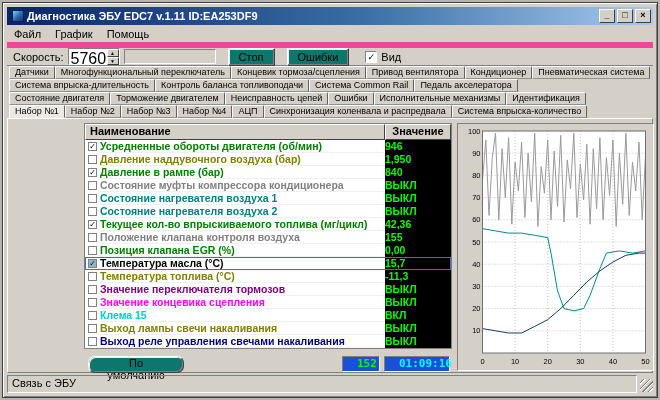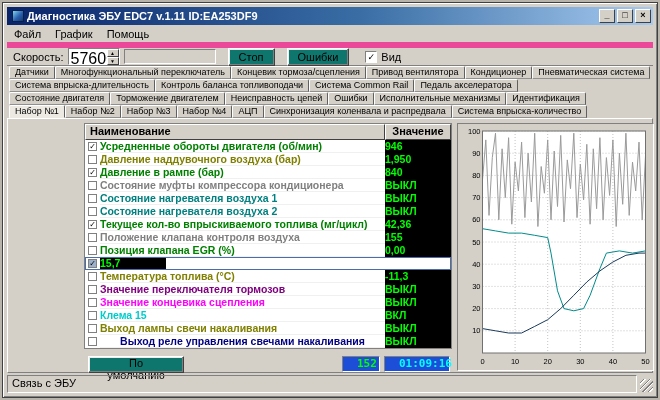--- a/index.html
+++ b/index.html
@@ -31,21 +31,21 @@
   .thead{display:flex;height:16px;}
   .th{background:#d4d0c8;border:1px solid;border-color:#fff #404040 #404040 #fff;font-size:11px;font-weight:bold;line-height:13px;}
   .th-name{flex:1;padding-left:4px;}
   .th-val{width:66px;text-align:center;}
   .param-row{display:flex;height:13px;align-items:stretch;background:#fff;}
   .cbx{width:9px;height:9px;margin:2px 3px 0 3px;background:#fff;border:1px solid #808080;font-size:8px;line-height:8px;text-align:center;flex:none;color:#000;}
   .plabel{flex:1;font-size:10.5px;font-weight:bold;line-height:13px;white-space:nowrap;overflow:hidden;border-bottom:1px solid #f0f0f0;}
   .pvalue{width:66px;background:#000;font-size:10.5px;font-weight:bold;text-align:left;padding-right:3px;line-height:13px;flex:none;}
   .selected{outline:1px solid #4a6ca8;outline-offset:-1px;}
   .selected .cbx{background:#9cb0cc;}
-  .default-btn{position:absolute;left:80px;top:237px;width:96px;height:17px;margin:0;}
+  .default-btn{position:absolute;left:80px;top:237px;width:96px;height:17px;margin:0;border-radius:7px;}
   .display{position:absolute;top:237px;height:16px;background:#1d4ed8;border:1px solid;border-color:#808080 #fff #fff #808080;color:#00ff00;font-family:"DejaVu Sans Mono",monospace;font-size:11px;font-weight:bold;line-height:13px;text-align:right;padding:0 14px;}
   .counter{left:334px;width:38px;}
   .time{left:376px;width:66px;color:#00ffff;}
   .chart-panel{position:absolute;left:449px;top:4px;width:197px;height:248px;background:#d4d0c8;border:1px solid;border-color:#808080 #fff #fff #808080;padding:2px;}
   #plot{width:100%;height:100%;display:block;font-family:"Liberation Sans",sans-serif;}
   .statusbar{position:absolute;left:4px;right:4px;bottom:4px;height:18px;}
   .status-panel{position:absolute;left:0;right:16px;top:0;bottom:0;border:1px solid;border-color:#808080 #fff #fff #808080;font-size:11px;line-height:15px;padding-left:4px;}
   .grip{position:absolute;right:0;bottom:1px;width:13px;height:13px;background:repeating-linear-gradient(-45deg,#d4d0c8 0 2px,#fff 2px 3px,#808080 3px 4px);}
 </style>
 </head>
@@ -164,20 +164,21 @@
             <span class="plabel" style="color: rgb(128, 128, 128);">Положение клапана контроля воздуха</span>
             <span class="pvalue" style="color: rgb(0, 255, 0);">155</span>
           </div>
           <div class="param-row">
             <span class="cbx"></span>
             <span class="plabel" style="color: rgb(0, 128, 0);">Позиция клапана EGR (%)</span>
             <span class="pvalue" style="color: rgb(0, 255, 0);">0,00</span>
           </div>
           <div class="param-row selected">
             <span class="cbx checked">✓</span>
+            <span class="plabel" style="color: rgb(0, 0, 0);">Температура масла (°C)</span>
             <span class="pvalue" style="color: rgb(0, 255, 0);">15,7</span>
           </div>
           <div class="param-row">
             <span class="cbx"></span>
             <span class="plabel" style="color: rgb(128, 128, 0);">Температура топлива (°C)</span>
             <span class="pvalue" style="color: rgb(0, 255, 0);">-11,3</span>
           </div>
           <div class="param-row">
             <span class="cbx"></span>
             <span class="plabel" style="color: rgb(128, 0, 128);">Значение переключателя тормозов</span>
@@ -193,21 +194,21 @@
             <span class="plabel" style="color: rgb(0, 204, 204);">Клема 15</span>
             <span class="pvalue" style="color: rgb(0, 255, 0);">ВКЛ</span>
           </div>
           <div class="param-row">
             <span class="cbx"></span>
             <span class="plabel" style="color: rgb(128, 128, 0);">Выход лампы свечи накаливания</span>
             <span class="pvalue" style="color: rgb(0, 255, 0);">ВЫКЛ</span>
           </div>
           <div class="param-row">
             <span class="cbx"></span>
-            <span class="plabel" style="color: rgb(0, 0, 128); text-align: center;">Выход реле управления свечами накаливания</span>
+            <span class="plabel" style="color: rgb(0, 0, 128);">Выход реле управления свечами накаливания</span>
             <span class="pvalue" style="color: rgb(0, 255, 0);">ВЫКЛ</span>
           </div>
         </div>
     </div>
 
     <button class="btn default-btn">По умолчанию</button>
     <span class="display counter">152</span>
     <span class="display time">01:09:16</span>
 
     <div class="chart-panel">

